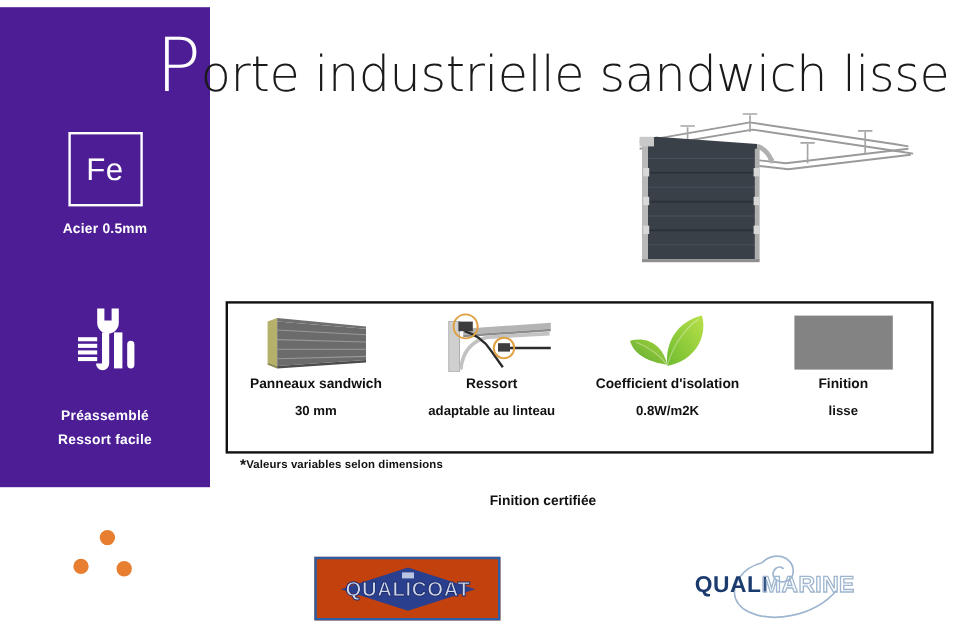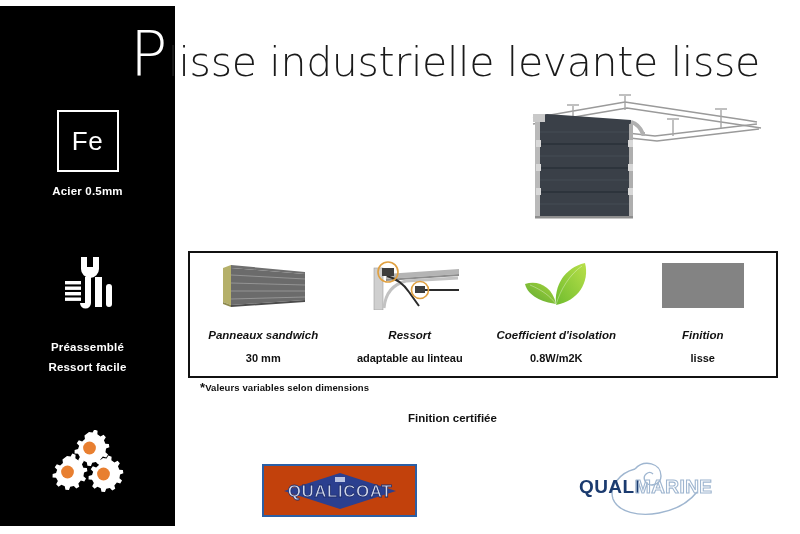--- a/index.html
+++ b/index.html
@@ -4,22 +4,22 @@
 <style>
   html,body{margin:0;padding:0;}
   body{
     width:800px;height:534px;background:#ffffff;overflow:hidden;
     font-family:"Liberation Sans", sans-serif;position:relative;
   }
   .page{position:absolute;inset:0;background:#fff;}
 
   
   .sidebar{
-    position:absolute;left:0;top:6px;width:175px;height:520px;
-    background:#000000;
+    position:absolute;left:0;top:6px;width:175px;height:400px;
+    background:#4c1d95;
   }
   .side-block{position:absolute;left:0;width:175px;text-align:center;color:#fff;}
   .side-label{
     font-size:11.5px;font-weight:700;letter-spacing:.2px;line-height:16px;
     color:#ffffff;
   }
 
   
   .fe-box{
     width:62px;height:62px;margin:0 auto;border:2px solid #ffffff;
@@ -43,23 +43,22 @@
 
   
   .featbox{
     position:absolute;left:188px;top:251px;width:590px;height:127px;
     border:2px solid #111;box-sizing:border-box;background:#fff;
   }
   .feat-grid{display:flex;height:100%;}
   .feat-col{flex:1;display:flex;flex-direction:column;align-items:center;padding-top:6px;}
   .feat-art{height:52px;display:flex;align-items:center;justify-content:center;}
   .feat-title{
-    font-size:11.5px;font-weight:600;color:#111;margin-top:18px;letter-spacing:0;
+    font-size:11.5px;font-weight:600;color:#111;margin-top:3px;letter-spacing:0;
     white-space:nowrap;
-    font-style:italic;
   }
   .feat-sub{font-size:11px;font-weight:600;color:#111;margin-top:11px;white-space:nowrap;}
 
   
   .footnote{
     position:absolute;left:200px;top:382px;font-size:9.5px;color:#111;
     font-weight:600;letter-spacing:.1px;
   }
   .footnote .star{font-size:13px;font-weight:700;vertical-align:top;position:relative;top:-2px;}
 
@@ -128,21 +127,21 @@
             <path d="M58 28 l3.6 .55 1.7 -3.1 3.3 1.4 -.25 3.5 3.1 2.1 3.1 -1.7 2.3 2.6 -1.9 2.9 1.4 3.5 3.5 .15 .5 3.4 -3.3 1.2 -.6 3.7 2.6 2.3 -1.8 3 -3.4 -.9 -2.5 2.8 .9 3.4 -3 1.7 -2.4 -2.5 -3.6 .8 -1.3 3.2 -3.5 -.25 -.7 -3.5 -3.3 -1.6 -2.9 2 -2.4 -2.5 1.7 -3.1 -1.8 -3.2 -3.5 -.4 .1 -3.4 3.4 -1 1.1 -3.4 -2.4 -2.5 2.1 -2.8 3.3 1.1 2.8 -2.4 -.5 -3.5z"></path>
             <circle cx="58.5" cy="44" r="6.4" fill="#e87f30"></circle>
           </g>
         </svg>
       </div>
     </div>
   </div>
 
   <div class="title-wrap">
     <span class="title-cap">P</span>
-      <span class="title-rest">lisse industrielle levante lisse</span>
+      <span class="title-rest">orte industrielle sandwich lisse</span>
   </div>
 
   <div class="hero">
     <svg width="285" height="140" viewBox="0 0 285 140" aria-hidden="true">
 
       <g stroke="#9a9a9a" stroke-width="1.6" fill="none">
         <path d="M28 30 L120 14 L240 32 L252 34"></path>
         <path d="M28 36 L122 20 L243 38 L256 40"></path>
         <path d="M38 36 L150 48 L252 36"></path>
         <path d="M42 41 L152 53 L254 41"></path>

